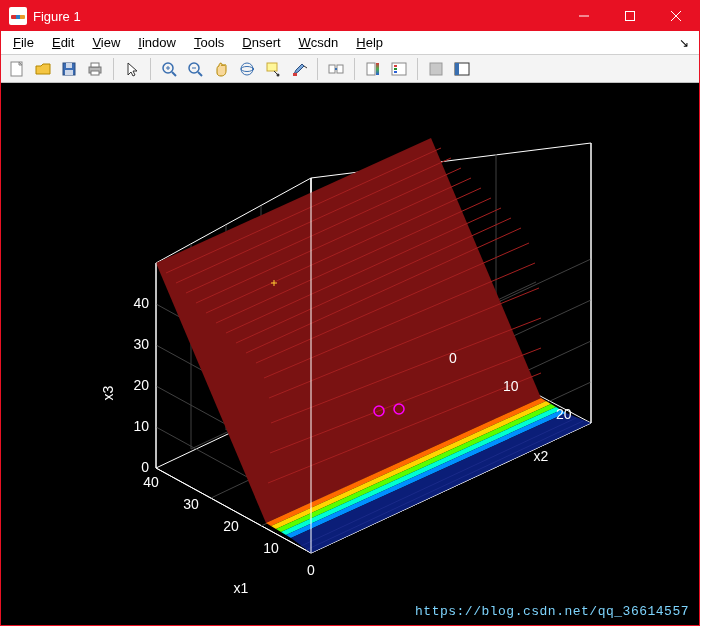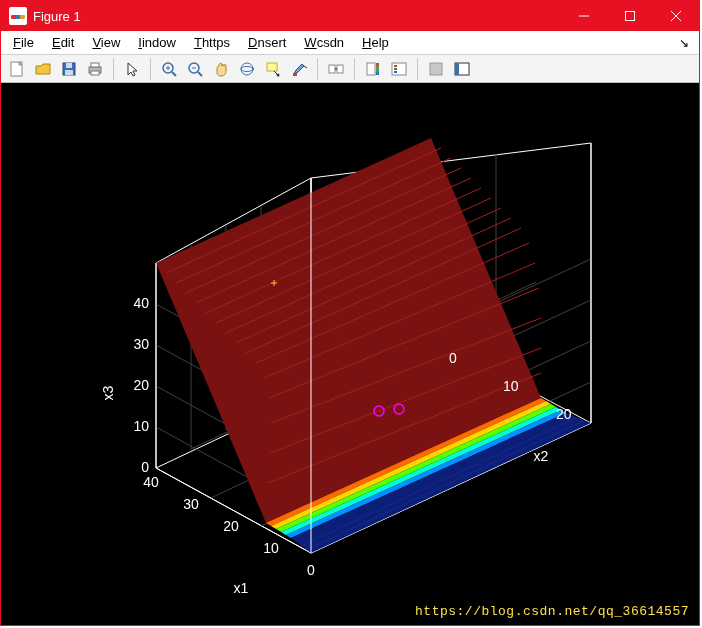--- a/index.html
+++ b/index.html
@@ -15,21 +15,21 @@
   .menubar { height: 24px; background:#fff; display:flex; align-items:center; padding: 0 6px; gap: 6px; font-size: 13px; color:#000; border-bottom:1px solid #d0d0d0; }
   .menubar .menu-item { padding: 14px 6px; }
   .menubar .menu-item .ul { text-decoration: underline; }
   .menubar .flex1 { flex:1; }
   .menubar .dock-arrow { font-size:12px; padding-right:4px;}
   .toolbar { height: 32px; background:#f4f4f4; border-bottom:1px solid #c0c0c0; display:flex; align-items:center; padding:0 4px; gap:2px; }
   .toolbar .tbtn { width:24px; height:24px; display:flex; align-items:center; justify-content:center; border:1px solid transparent; }
   .toolbar .sep { width:1px; height:22px; background:#c8c8c8; margin:0 4px; }
   .toolbar svg { display:block; }
   .plot-area { flex:1; background:#000; position:relative; }
-  .watermark { position:absolute; right:10px; bottom:6px; color:#fde047; font-size:13px; font-family: "Courier New", monospace; letter-spacing:0.5px; }
+  .watermark { position:absolute; right:10px; bottom:6px; color:#7dd3fc; font-size:13px; font-family: "Courier New", monospace; letter-spacing:0.5px; }
   .axis-text { fill:#fff; font-size:14px; font-family: Arial, sans-serif; }
 </style>
 </head>
 <body>
 
 <div class="window">
 
   <div class="titlebar">
     <div class="app-icon"></div>
     <div class="title">Figure 1</div>
@@ -50,21 +50,21 @@
           <line x1="11" y1="1" x2="1" y2="11"></line>
         </svg>
     </div>
   </div>
 
   <div class="menubar">
     <div class="menu-item"><span class="ul">F</span><span>ile</span></div>
     <div class="menu-item"><span class="ul">E</span><span>dit</span></div>
     <div class="menu-item"><span class="ul">V</span><span>iew</span></div>
     <div class="menu-item"><span class="ul">I</span><span>indow</span></div>
-    <div class="menu-item"><span class="ul">T</span><span>https</span></div>
+    <div class="menu-item"><span class="ul">T</span><span>ools</span></div>
     <div class="menu-item"><span class="ul">D</span><span>nsert</span></div>
     <div class="menu-item"><span class="ul">W</span><span>csdn</span></div>
     <div class="menu-item"><span class="ul">H</span><span>elp</span></div>
     <div class="flex1"></div>
     <div class="dock-arrow">↘</div>
   </div>
 
   <div class="toolbar">
     <div class="tbtn">
       <svg width="18" height="18">

